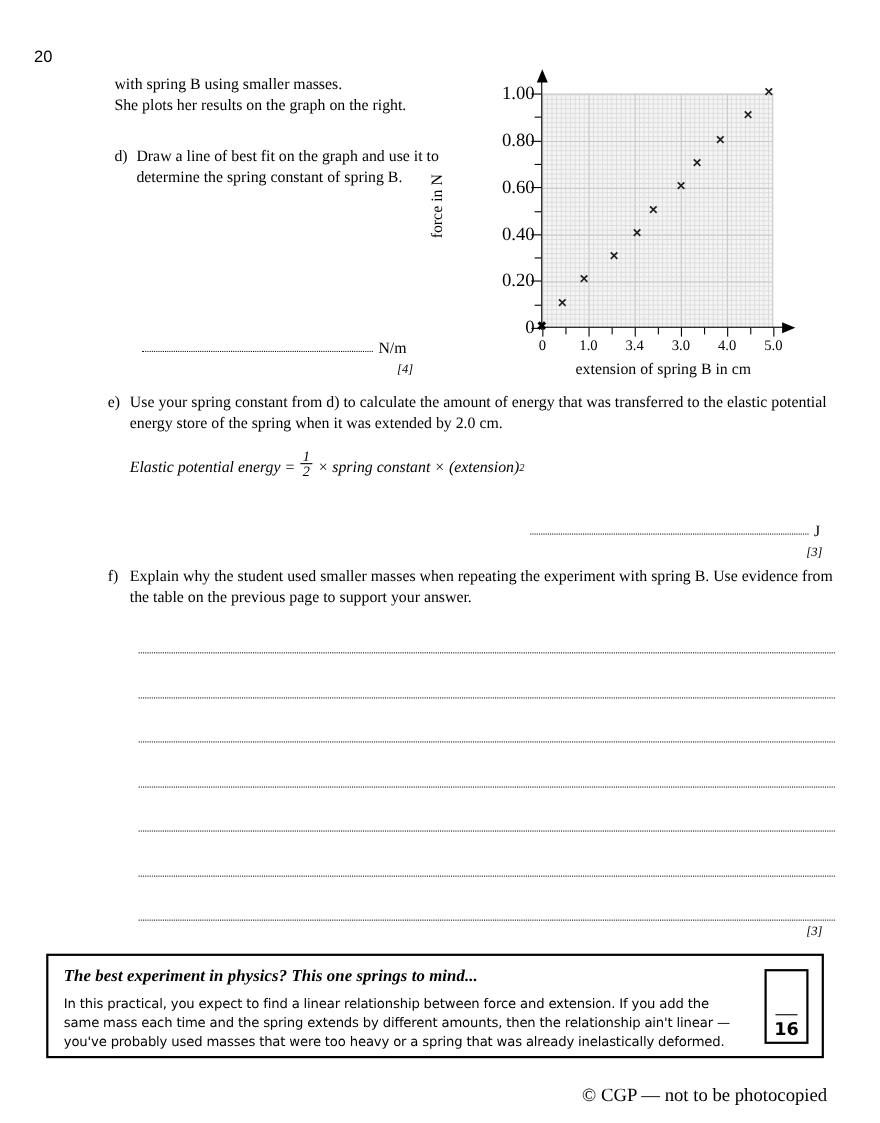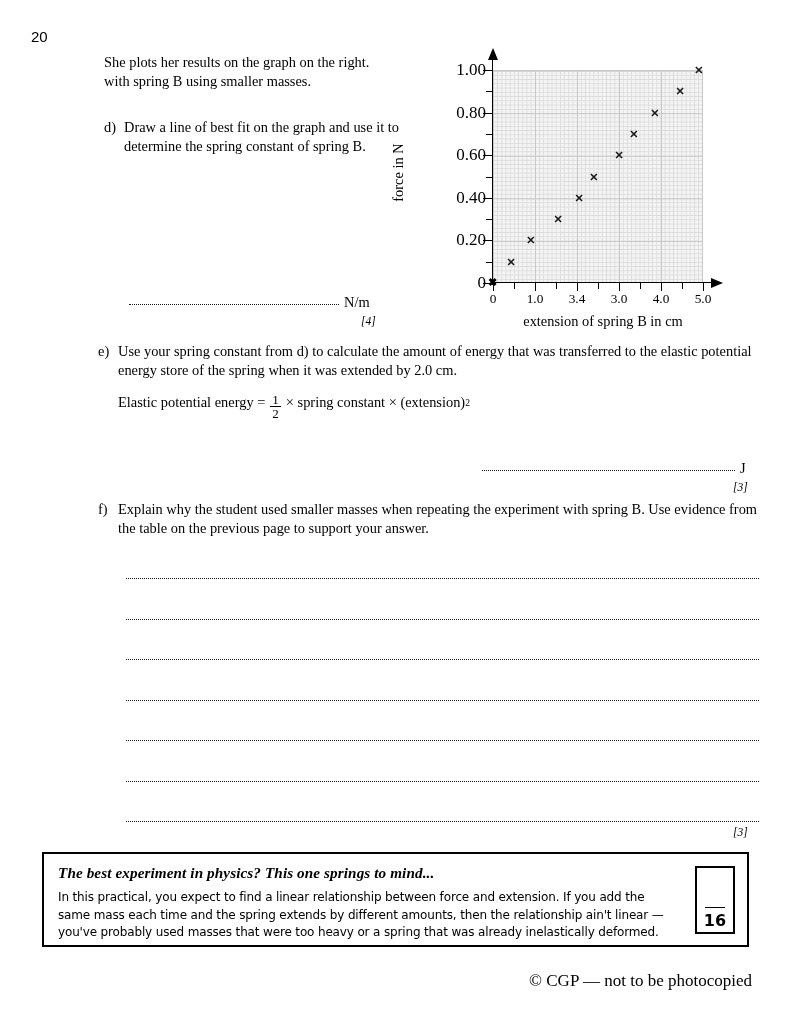--- a/index.html
+++ b/index.html
@@ -1,21 +1,21 @@
 <!DOCTYPE html>
 <html><head>
 <meta charset="utf-8">
 <style>
   html,body{margin:0;padding:0;}
   body{
     width:800px;height:1021px;background:#ffffff;
     font-family:"Liberation Serif", serif;color:#000;
     position:relative;overflow:hidden;
   }
-  .page{position:absolute;inset:0;}
+  .page{position:absolute;inset:0;margin-top:15px;}
 
   
   .page-number{
     position:absolute;left:31px;top:28px;
     font-size:15px;font-family:"Liberation Sans",sans-serif;
   }
 
   
   .intro{
     position:absolute;left:104px;top:53px;width:330px;
@@ -31,21 +31,21 @@
 
   
   #part-d{left:104px;top:118px;width:330px;}
   
   #part-e{left:98px;top:342px;width:660px;}
   
   #part-f{left:98px;top:500px;width:660px;}
 
   .formula-line{
     margin-top:13px;margin-left:20px;
-    font-size:14.4px;display:flex;align-items:flex-start;gap:0px;
+    font-size:14.4px;display:flex;align-items:flex-end;gap:0px;font-style:italic;
   }
   .frac{
     display:inline-flex;flex-direction:column;align-items:center;
     vertical-align:middle;margin:0 5px;line-height:1.0;font-size:13px;
   }
   .frac .num{padding:0 2px;}
   .frac .den{padding:0 2px;border-top:1px solid #000;}
   .sup{font-size:9.6px;vertical-align:super;}
 
   
@@ -162,22 +162,22 @@
   }
 </style>
 </head>
 <body>
 
 <div class="page">
 
   <div class="page-number">20</div>
 
   <div class="intro">
+    <div>with spring B using smaller masses.</div>
     <div>She plots her results on the graph on the right.</div>
-    <div>with spring B using smaller masses.</div>
   </div>
 
   <div class="qpart" id="part-d">
     <span class="marker">d)</span>
     <span class="body">Draw a line of best fit on the graph and use it to determine the spring constant of spring B.</span>
   </div>
   <div class="dotline" style="left:129px;top:304px;width:210px;"></div>
   <div class="unit-label" style="left:344px;top:294px;">N/m</div>
   <div class="marks" style="left:361px;top:315px;">[4]</div>
 

